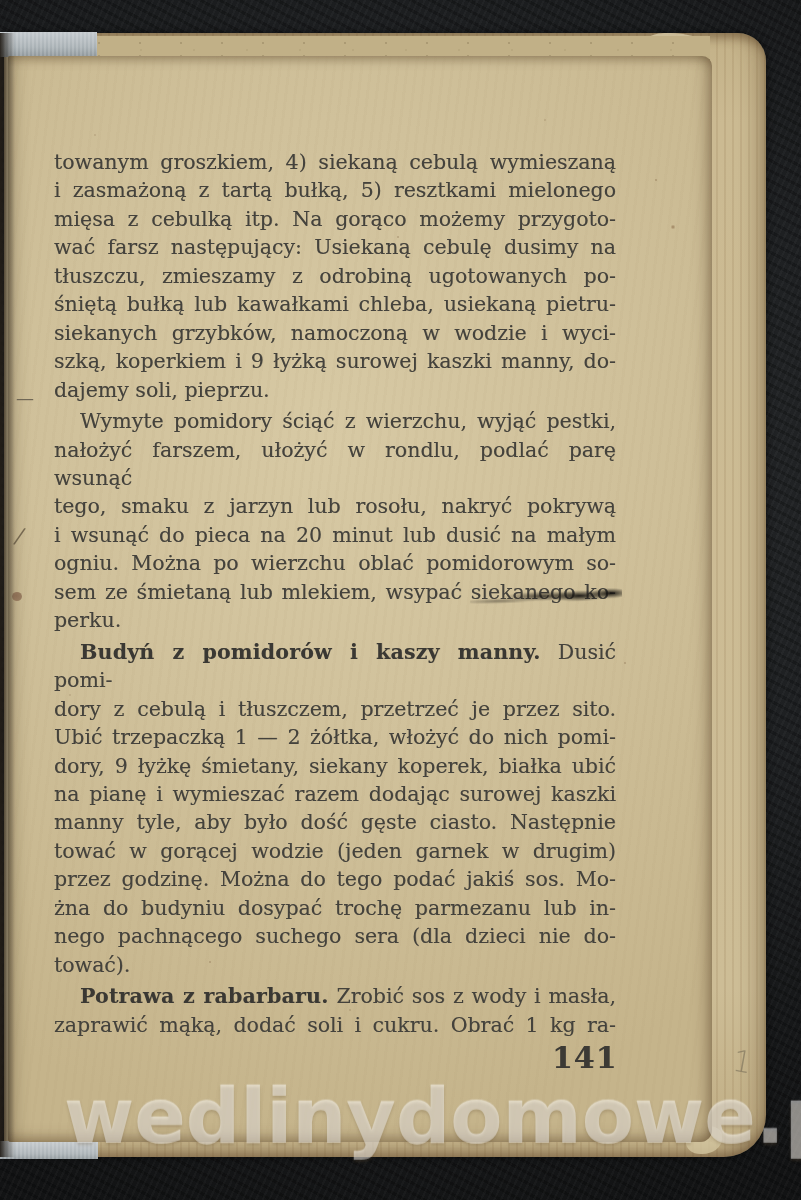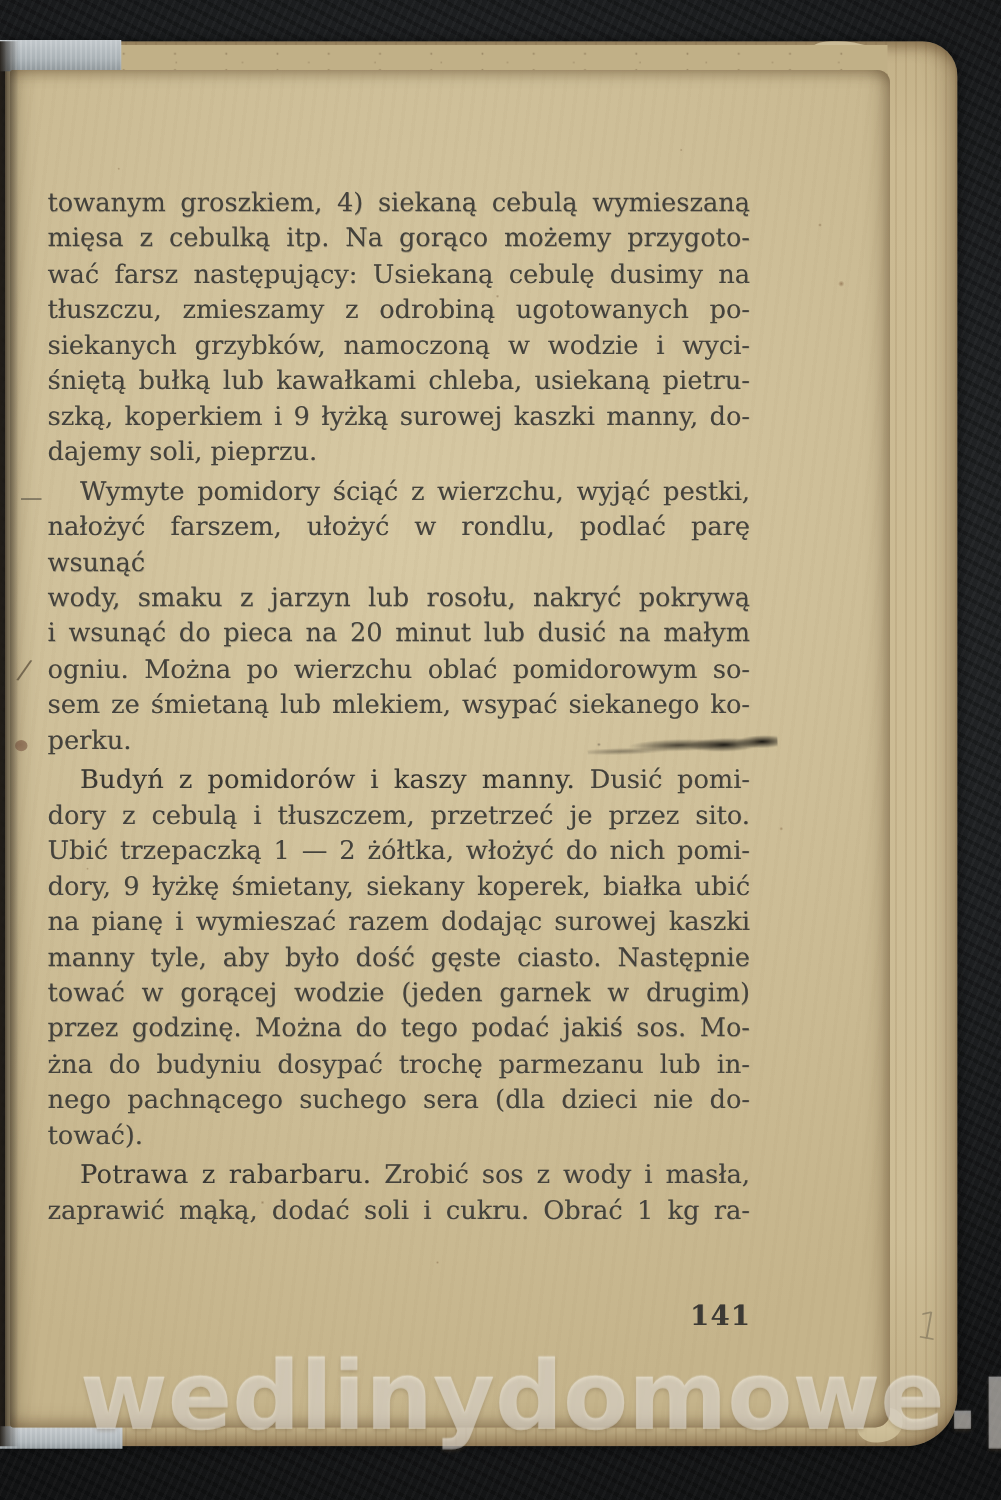--- a/index.html
+++ b/index.html
@@ -85,27 +85,27 @@
   .gutter {
     position:absolute; left:0; top:33px; width:15px; height:1124px; z-index:5; pointer-events:none;
     background: linear-gradient(90deg, rgba(34,29,23,0.95) 0px, rgba(34,29,23,0.5) 6px, rgba(34,29,23,0) 15px);
   }
   
   .text-block {
     position:absolute; left:30px; top:92px; width:562px;
     font-size:20.5px; line-height:28.45px; color:#44423c;
     text-shadow:0.3px 0.3px 0 rgba(68,66,60,0.35);
   }
-  .line { width:100%; }
+  .line { width:100%;margin-left:16px; }
   .line.j { text-align:justify; text-align-last:justify; }
   .line.ind { text-indent:26px; margin-top:3px; }
-  .line b { font-weight:400; letter-spacing:0.2px; color:#3a3833; }
+  .line b { font-weight:700; letter-spacing:0.2px; color:#3a3833; }
   .page-number {
     position:absolute; left:544px; top:984px; width:60px;
-    font-size:22px; font-weight:700; color:#3c3a35; letter-spacing:1px;
+    font-size:30px; font-weight:700; color:#3c3a35; letter-spacing:1px;
     text-shadow:0.3px 0.3px 0 rgba(60,58,53,0.4);
   }
   
   .stain {
     position:absolute; left:462px; top:528px; width:152px; height:22px;
     transform:rotate(-1.5deg); filter:blur(0.4px);
     background:
       radial-gradient(ellipse 42px 8px at 72% 58%, rgba(22,20,16,0.95), rgba(22,20,16,0) 70%),
       radial-gradient(ellipse 58px 7px at 48% 55%, rgba(28,25,20,0.75), rgba(0,0,0,0) 70%),
       radial-gradient(ellipse 28px 7px at 92% 50%, rgba(16,14,11,0.95), rgba(0,0,0,0) 75%),
@@ -146,30 +146,31 @@
 <div class="edge-top"></div>
 
 <div class="tape tape-top"></div>
 <div class="tape tape-bottom"></div>
 
 <div class="page">
   <div class="freckles"></div>
 
   <div class="text-block">
       <div class="line j">towanym groszkiem, 4) siekaną cebulą wymieszaną</div>
+      <div class="line j">i zasmażoną z tartą bułką, 5) resztkami mielonego</div>
       <div class="line j">mięsa z cebulką itp. Na gorąco możemy przygoto-</div>
       <div class="line j">wać farsz następujący: Usiekaną cebulę dusimy na</div>
       <div class="line j">tłuszczu, zmieszamy z odrobiną ugotowanych po-</div>
+      <div class="line j">śniętą bułką lub kawałkami chleba, usiekaną pietru-</div>
       <div class="line j">siekanych grzybków, namoczoną w wodzie i wyci-</div>
-      <div class="line j">śniętą bułką lub kawałkami chleba, usiekaną pietru-</div>
       <div class="line j">szką, koperkiem i 9 łyżką surowej kaszki manny, do-</div>
       <div class="line">dajemy soli, pieprzu.</div>
       <div class="line j ind">Wymyte pomidory ściąć z wierzchu, wyjąć pestki,</div>
       <div class="line j">nałożyć farszem, ułożyć w rondlu, podlać parę wsunąć</div>
-      <div class="line j">wody, smaku z jarzyn lub rosołu, nakryć pokrywą</div>
+      <div class="line j">tego, smaku z jarzyn lub rosołu, nakryć pokrywą</div>
       <div class="line j">i wsunąć do pieca na 20 minut lub dusić na małym</div>
       <div class="line j">ogniu. Można po wierzchu oblać pomidorowym so-</div>
       <div class="line j">sem ze śmietaną lub mlekiem, wsypać siekanego ko-</div>
       <div class="line">perku.</div>
       <div class="line j ind"><b>Budyń z pomidorów i kaszy manny.</b> Dusić pomi-</div>
       <div class="line j">dory z cebulą i tłuszczem, przetrzeć je przez sito.</div>
       <div class="line j">Ubić trzepaczką 1 — 2 żółtka, włożyć do nich pomi-</div>
       <div class="line j">dory, 9 łyżkę śmietany, siekany koperek, białka ubić</div>
       <div class="line j">na pianę i wymieszać razem dodając surowej kaszki</div>
       <div class="line j">manny tyle, aby było dość gęste ciasto. Następnie</div>

